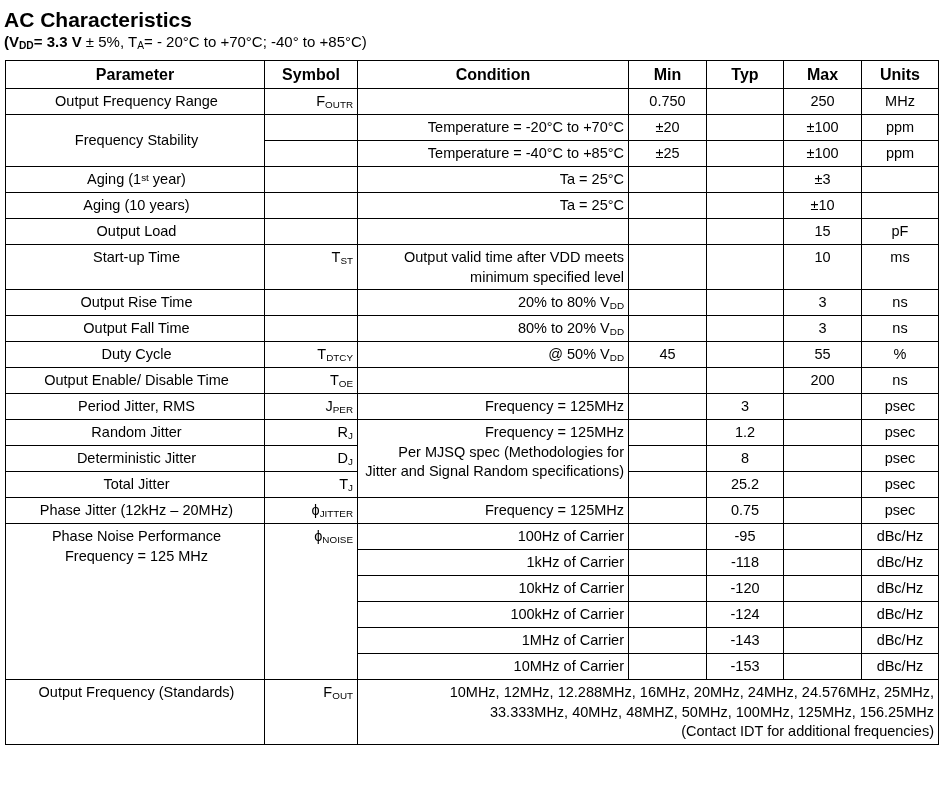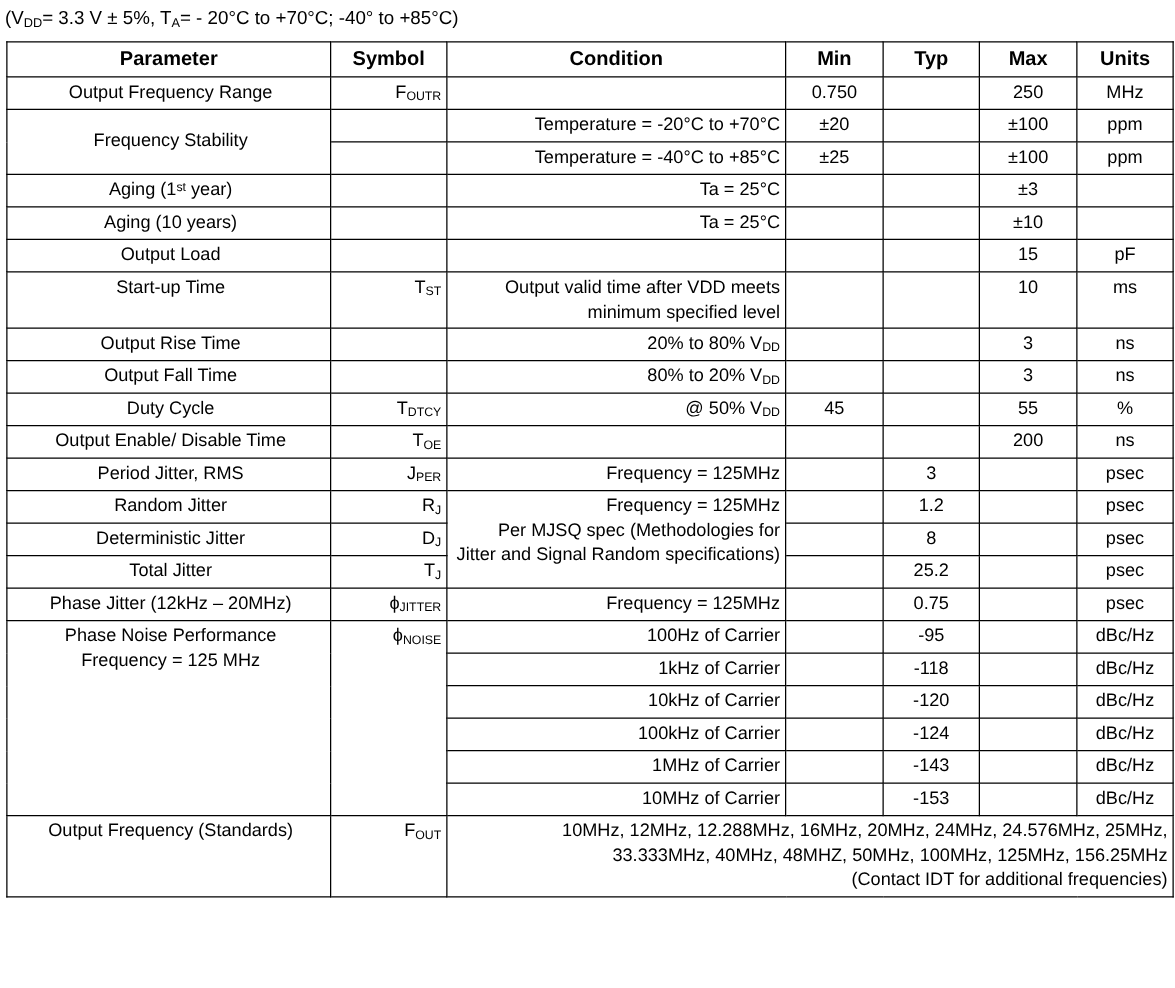--- a/index.html
+++ b/index.html
@@ -1,20 +1,20 @@
 <!DOCTYPE html>
 <html><head>
 <meta charset="utf-8">
 <style>
   html,body { margin:0; padding:0; background:#ffffff; color:#000000;
     font-family:"Liberation Sans","DejaVu Sans",sans-serif; }
   .page { width:940px; height:790px; box-sizing:border-box; padding:6px 2px 0 4px; overflow:hidden; }
   .title { font-size:21px; font-weight:bold; margin:2px 0 1px 0; }
   .subtitle { font-size:15px; margin:0 0 9px 0; }
-  .subtitle b { font-weight:normal; }
+  .subtitle b { font-weight:bold; }
   sub.ss { font-size:0.68em; vertical-align:-0.22em; font-weight:inherit; }
   sup.sp { font-size:0.68em; vertical-align:0.35em; }
   table.ac { border-collapse:collapse; table-layout:fixed; width:933px; margin-left:1px; }
   .ac td, .ac th { border:1.5px solid #000000; font-size:14.5px; padding:2px 4px;
     vertical-align:middle; overflow:hidden; line-height:1.35; }
   .ac th { font-size:16px; font-weight:bold; text-align:center; height:23px; }
   .ac tr { height:26px; }
   tr.rh45 { height:44px; }
   tr.rh60 { height:58px; }
   td.c-param { text-align:center; padding-left:7px; }
@@ -22,20 +22,21 @@
   td.c-cond  { text-align:right; padding-left:7px; }
   td.c-num   { text-align:center; }
   td.vtop    { vertical-align:top; padding-top:3px; }
   .note { font-size:11.5px; line-height:1.3; margin:5px 0 0 1px; width:933px; }
 </style>
 </head>
 <body>
 
 <div class="page">
 
+  <div class="title">AC Characteristics</div>
 
   <div class="subtitle">
     <b><span>(V</span><sub class="ss">DD</sub><span>= 3.3 V</span></b><span> ± 5%, T</span><sub class="ss">A</sub><span>= - 20°C to +70°C; -40° to +85°C)</span>
   </div>
 
   <table class="ac">
     <colgroup>
       <col style="width:259px">
         <col style="width:93px">
         <col style="width:271px">

